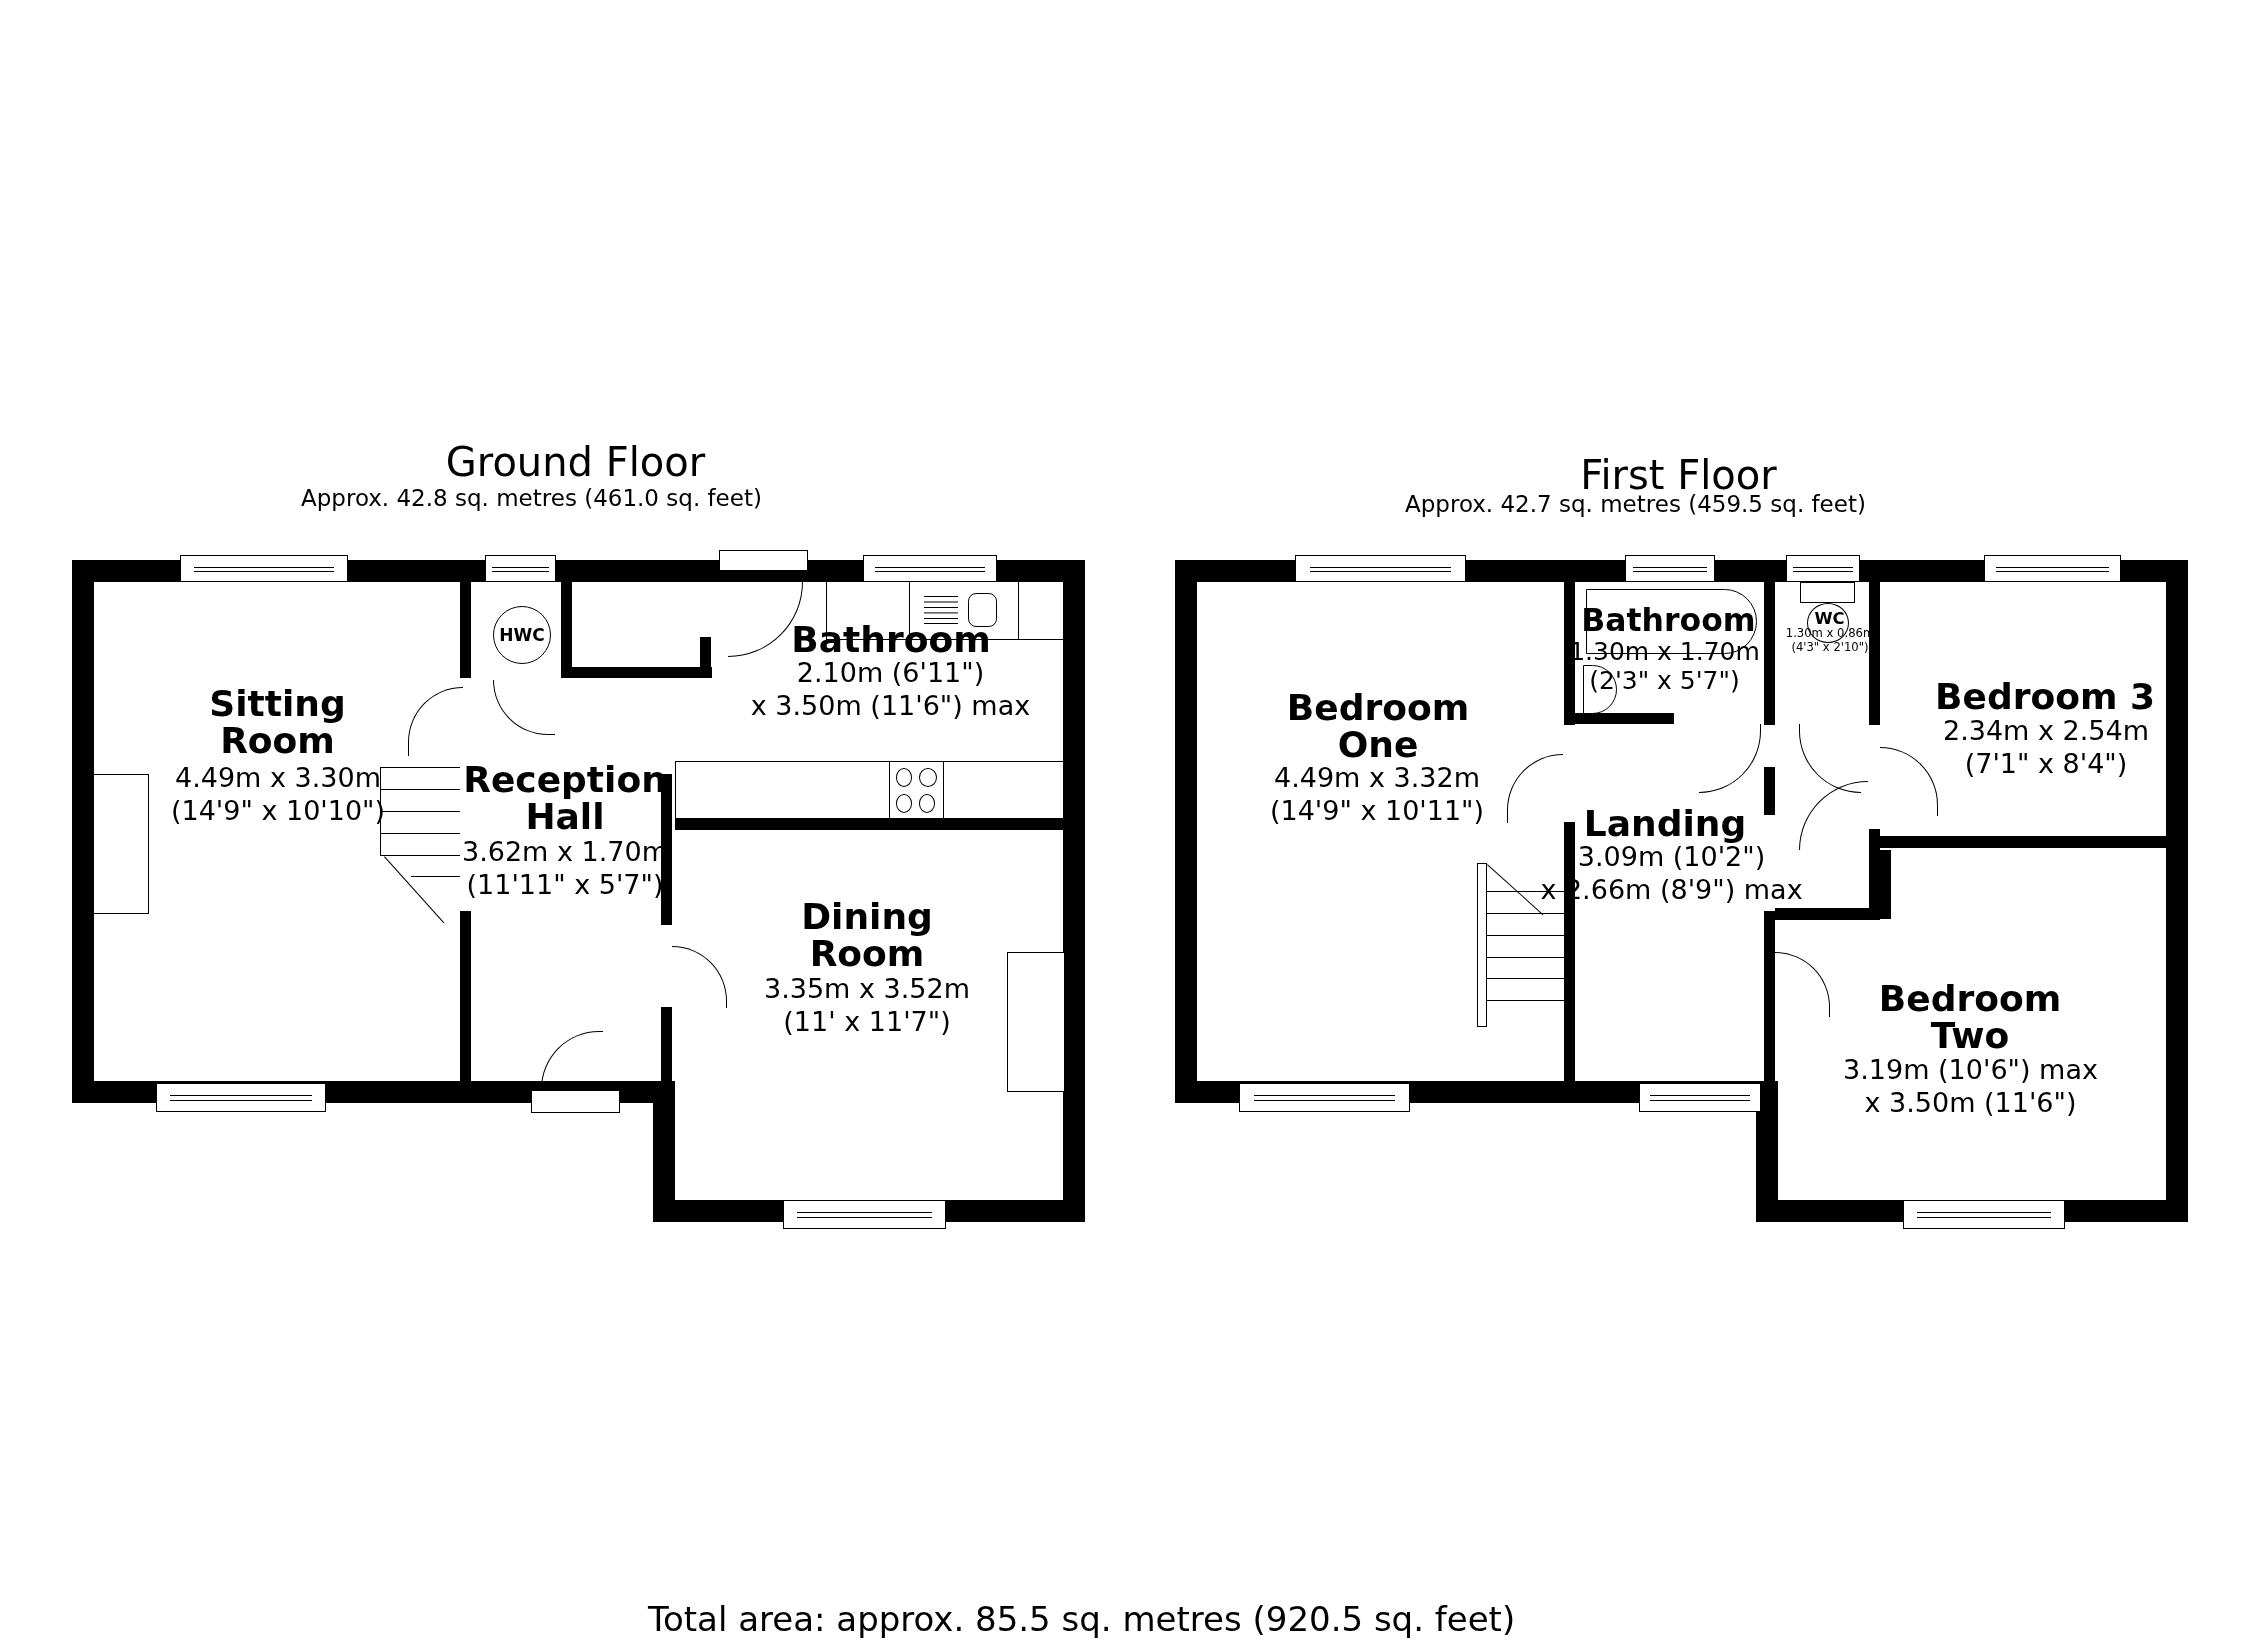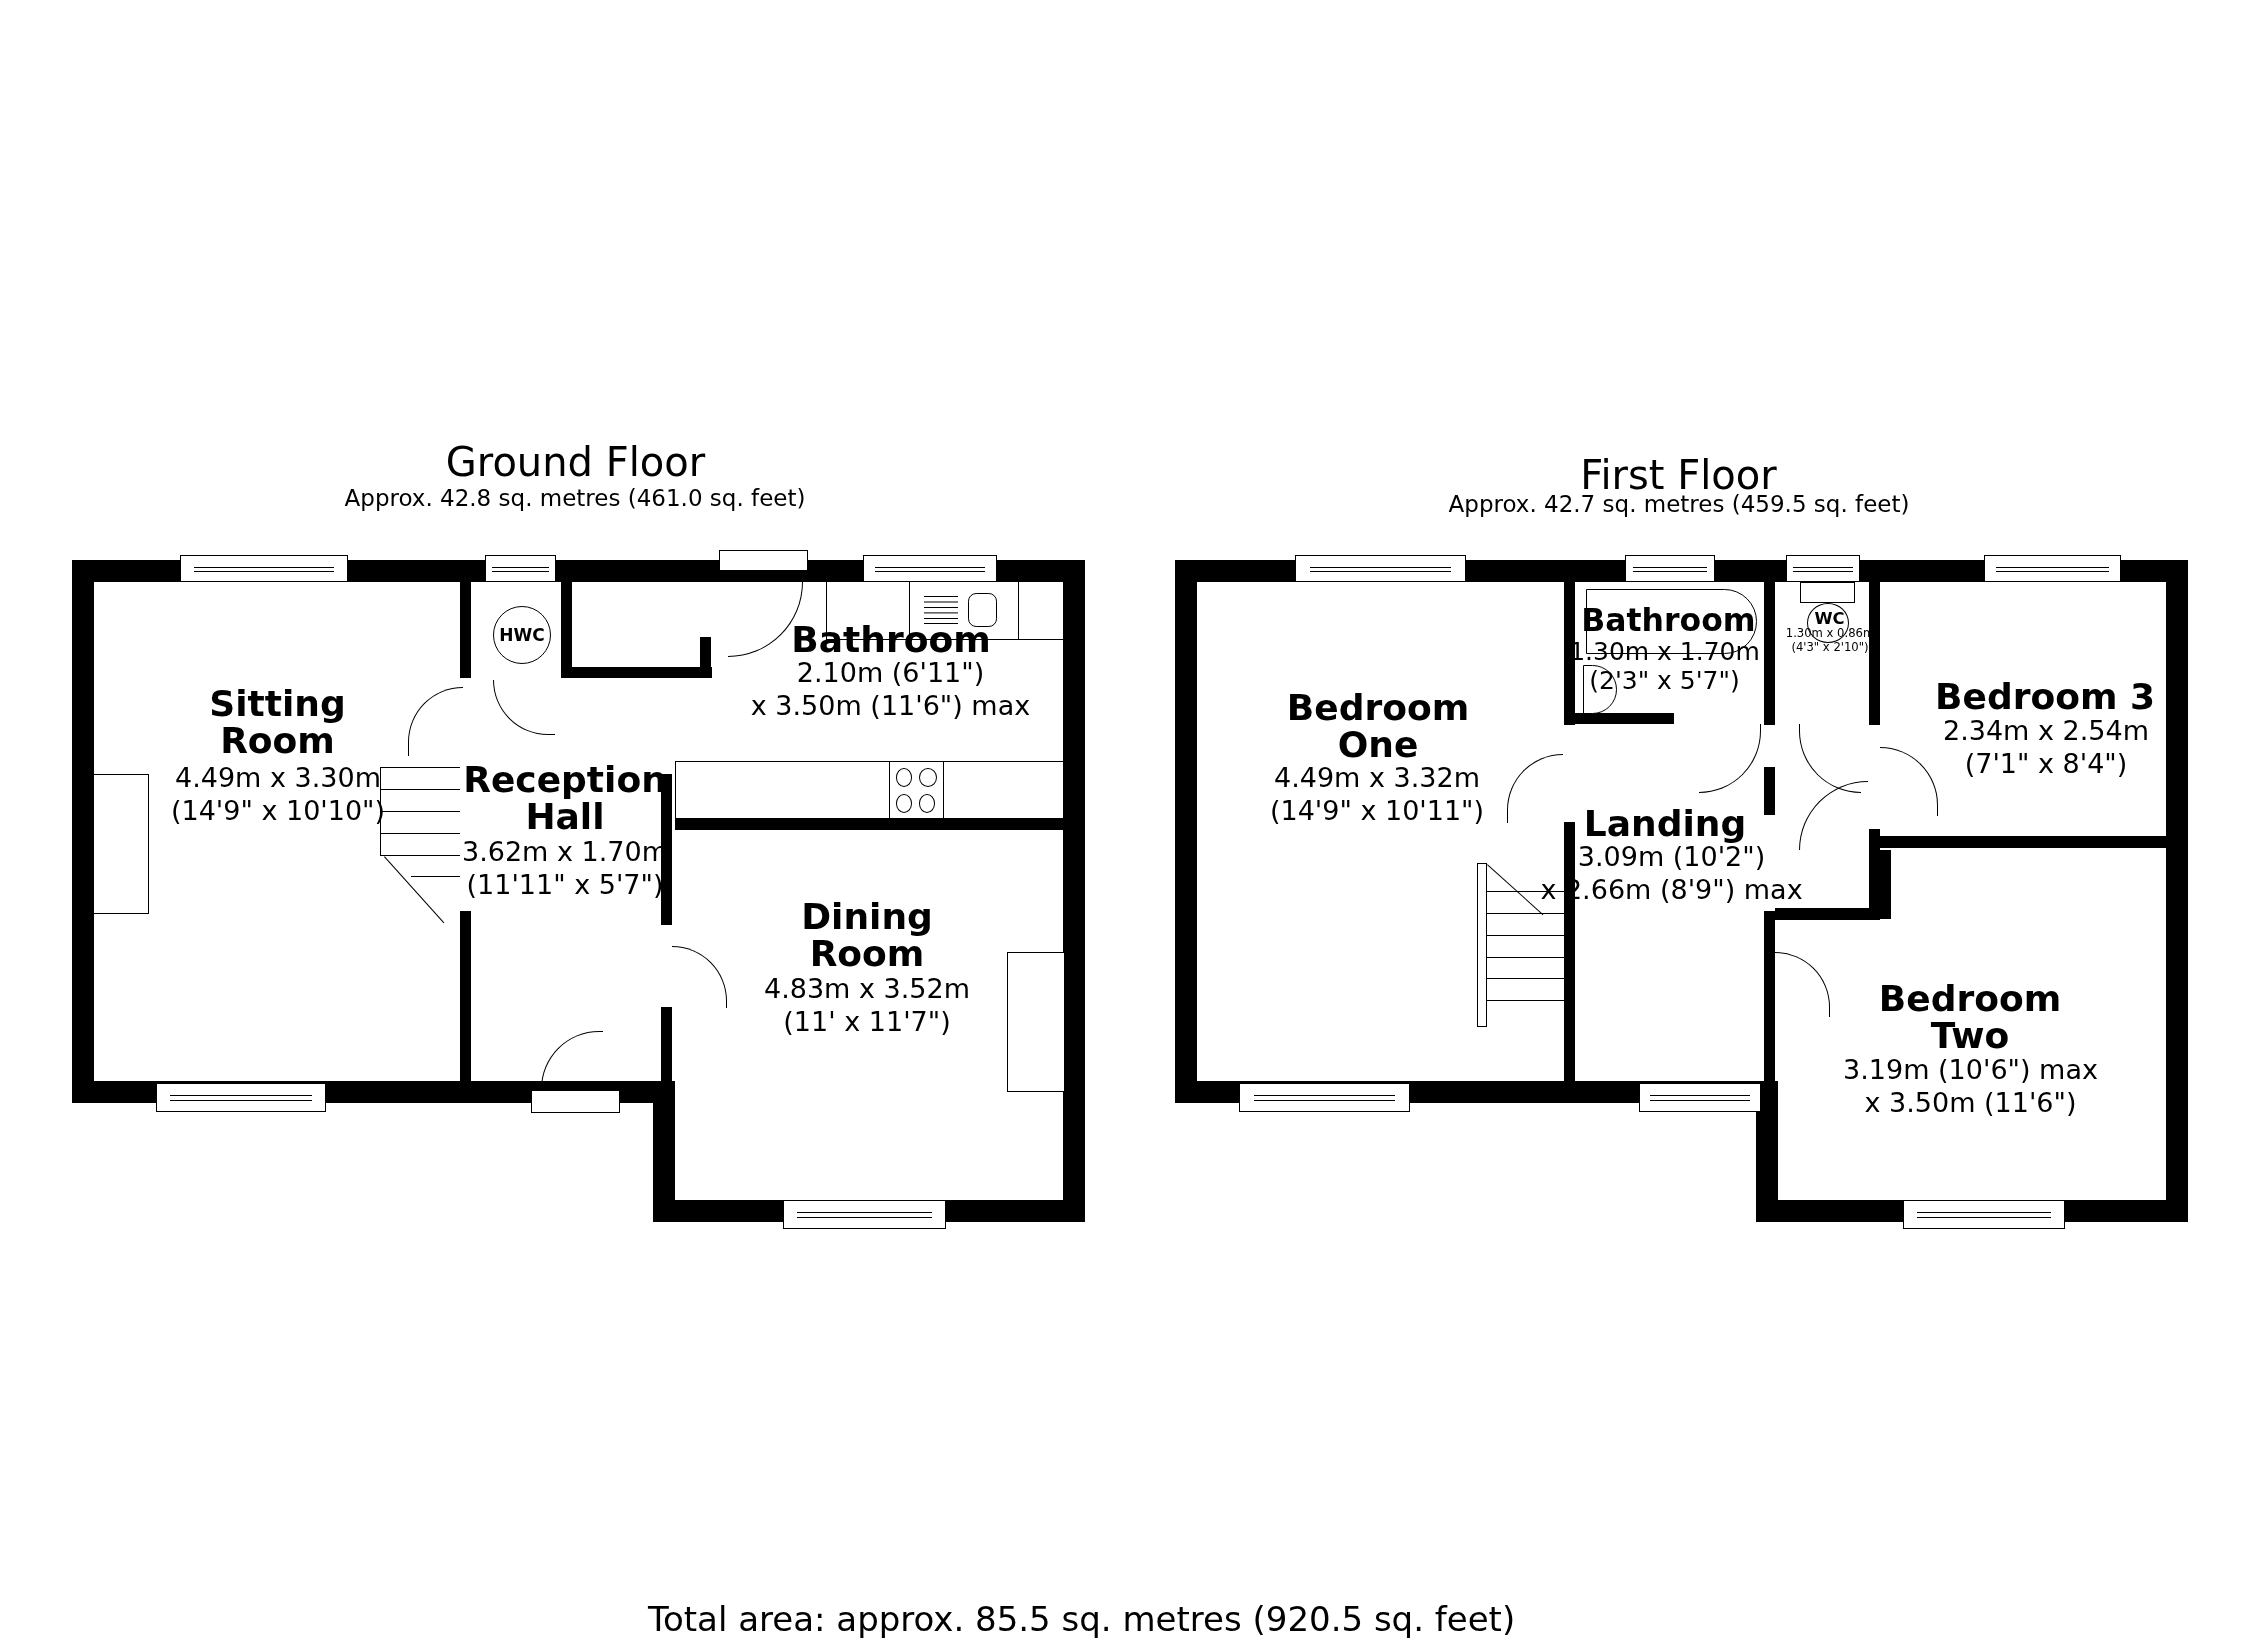--- a/index.html
+++ b/index.html
@@ -4,21 +4,21 @@
 <style>
   html, body { margin:0; padding:0; background:#ffffff; }
   body { width:2261px; height:1645px; position:relative; overflow:hidden;
          font-family:"DejaVu Sans", sans-serif; color:#000; }
   .wall { position:absolute; background:#000; }
   .win { position:absolute; background:#fff; border:1.4px solid #000; box-sizing:border-box; }
   .win::before { content:""; position:absolute; left:8%; right:8%; top:42%; height:14%; border-top:1.4px solid #000; border-bottom:1.4px solid #000; }
   .thin { position:absolute; border:1.4px solid #000; box-sizing:border-box; background:#fff; }
   .line { position:absolute; background:#000; }
   .title { position:absolute; font-weight:normal; font-size:40px; text-align:center; white-space:nowrap; }
-  .sub { position:absolute; font-size:23px; text-align:center; white-space:nowrap; }
+  .sub { position:absolute; font-size:23px; text-align:left; white-space:nowrap; }
   .rname { position:absolute; font-weight:bold; font-size:36px; line-height:37px; text-align:center; white-space:pre-line; }
   .rdim { position:absolute; font-size:27px; line-height:33px; text-align:center; white-space:pre-line; font-family:"DejaVu Sans", sans-serif; }
   .door-arc { position:absolute; border:1.4px solid #000; box-sizing:border-box; }
   .circle { position:absolute; border:1.4px solid #000; border-radius:50%; box-sizing:border-box; }
   .total { position:absolute; font-size:34px; white-space:nowrap; }
 </style>
 </head>
 <body>
 
 <div>
@@ -96,21 +96,21 @@
 Hall</div>
   <div class="rdim" style="left:445px; top:835px; width:240px;">3.62m x 1.70m
 (11'11" x 5'7")</div>
 
   <div class="rname" style="left:788px; top:621px; width:206px;">Bathroom</div>
   <div class="rdim" style="left:719px; top:656px; width:343px;">2.10m (6'11")
 x 3.50m (11'6") max</div>
 
   <div class="rname" style="left:761px; top:898px; width:212px;">Dining
 Room</div>
-  <div class="rdim" style="left:740px; top:972px; width:254px;">4.83m x 3.52m
+  <div class="rdim" style="left:740px; top:972px; width:254px;">3.35m x 3.52m
 (11' x 11'7")</div>
 </div>
 
 <div>
   <div class="title" style="left:1528px; top:452px; width:301px;">First Floor</div>
   <div class="sub" style="left:1405px; top:491px; width:548px;">Approx. 42.7 sq. metres (459.5 sq. feet)</div>
 
   <div class="wall" style="left:1175px; top:560px; width:1013px; height:22px;"></div>
   <div class="wall" style="left:1175px; top:560px; width:22px; height:543px;"></div>
   <div class="wall" style="left:1175px; top:1081px; width:591px; height:22px;"></div>

